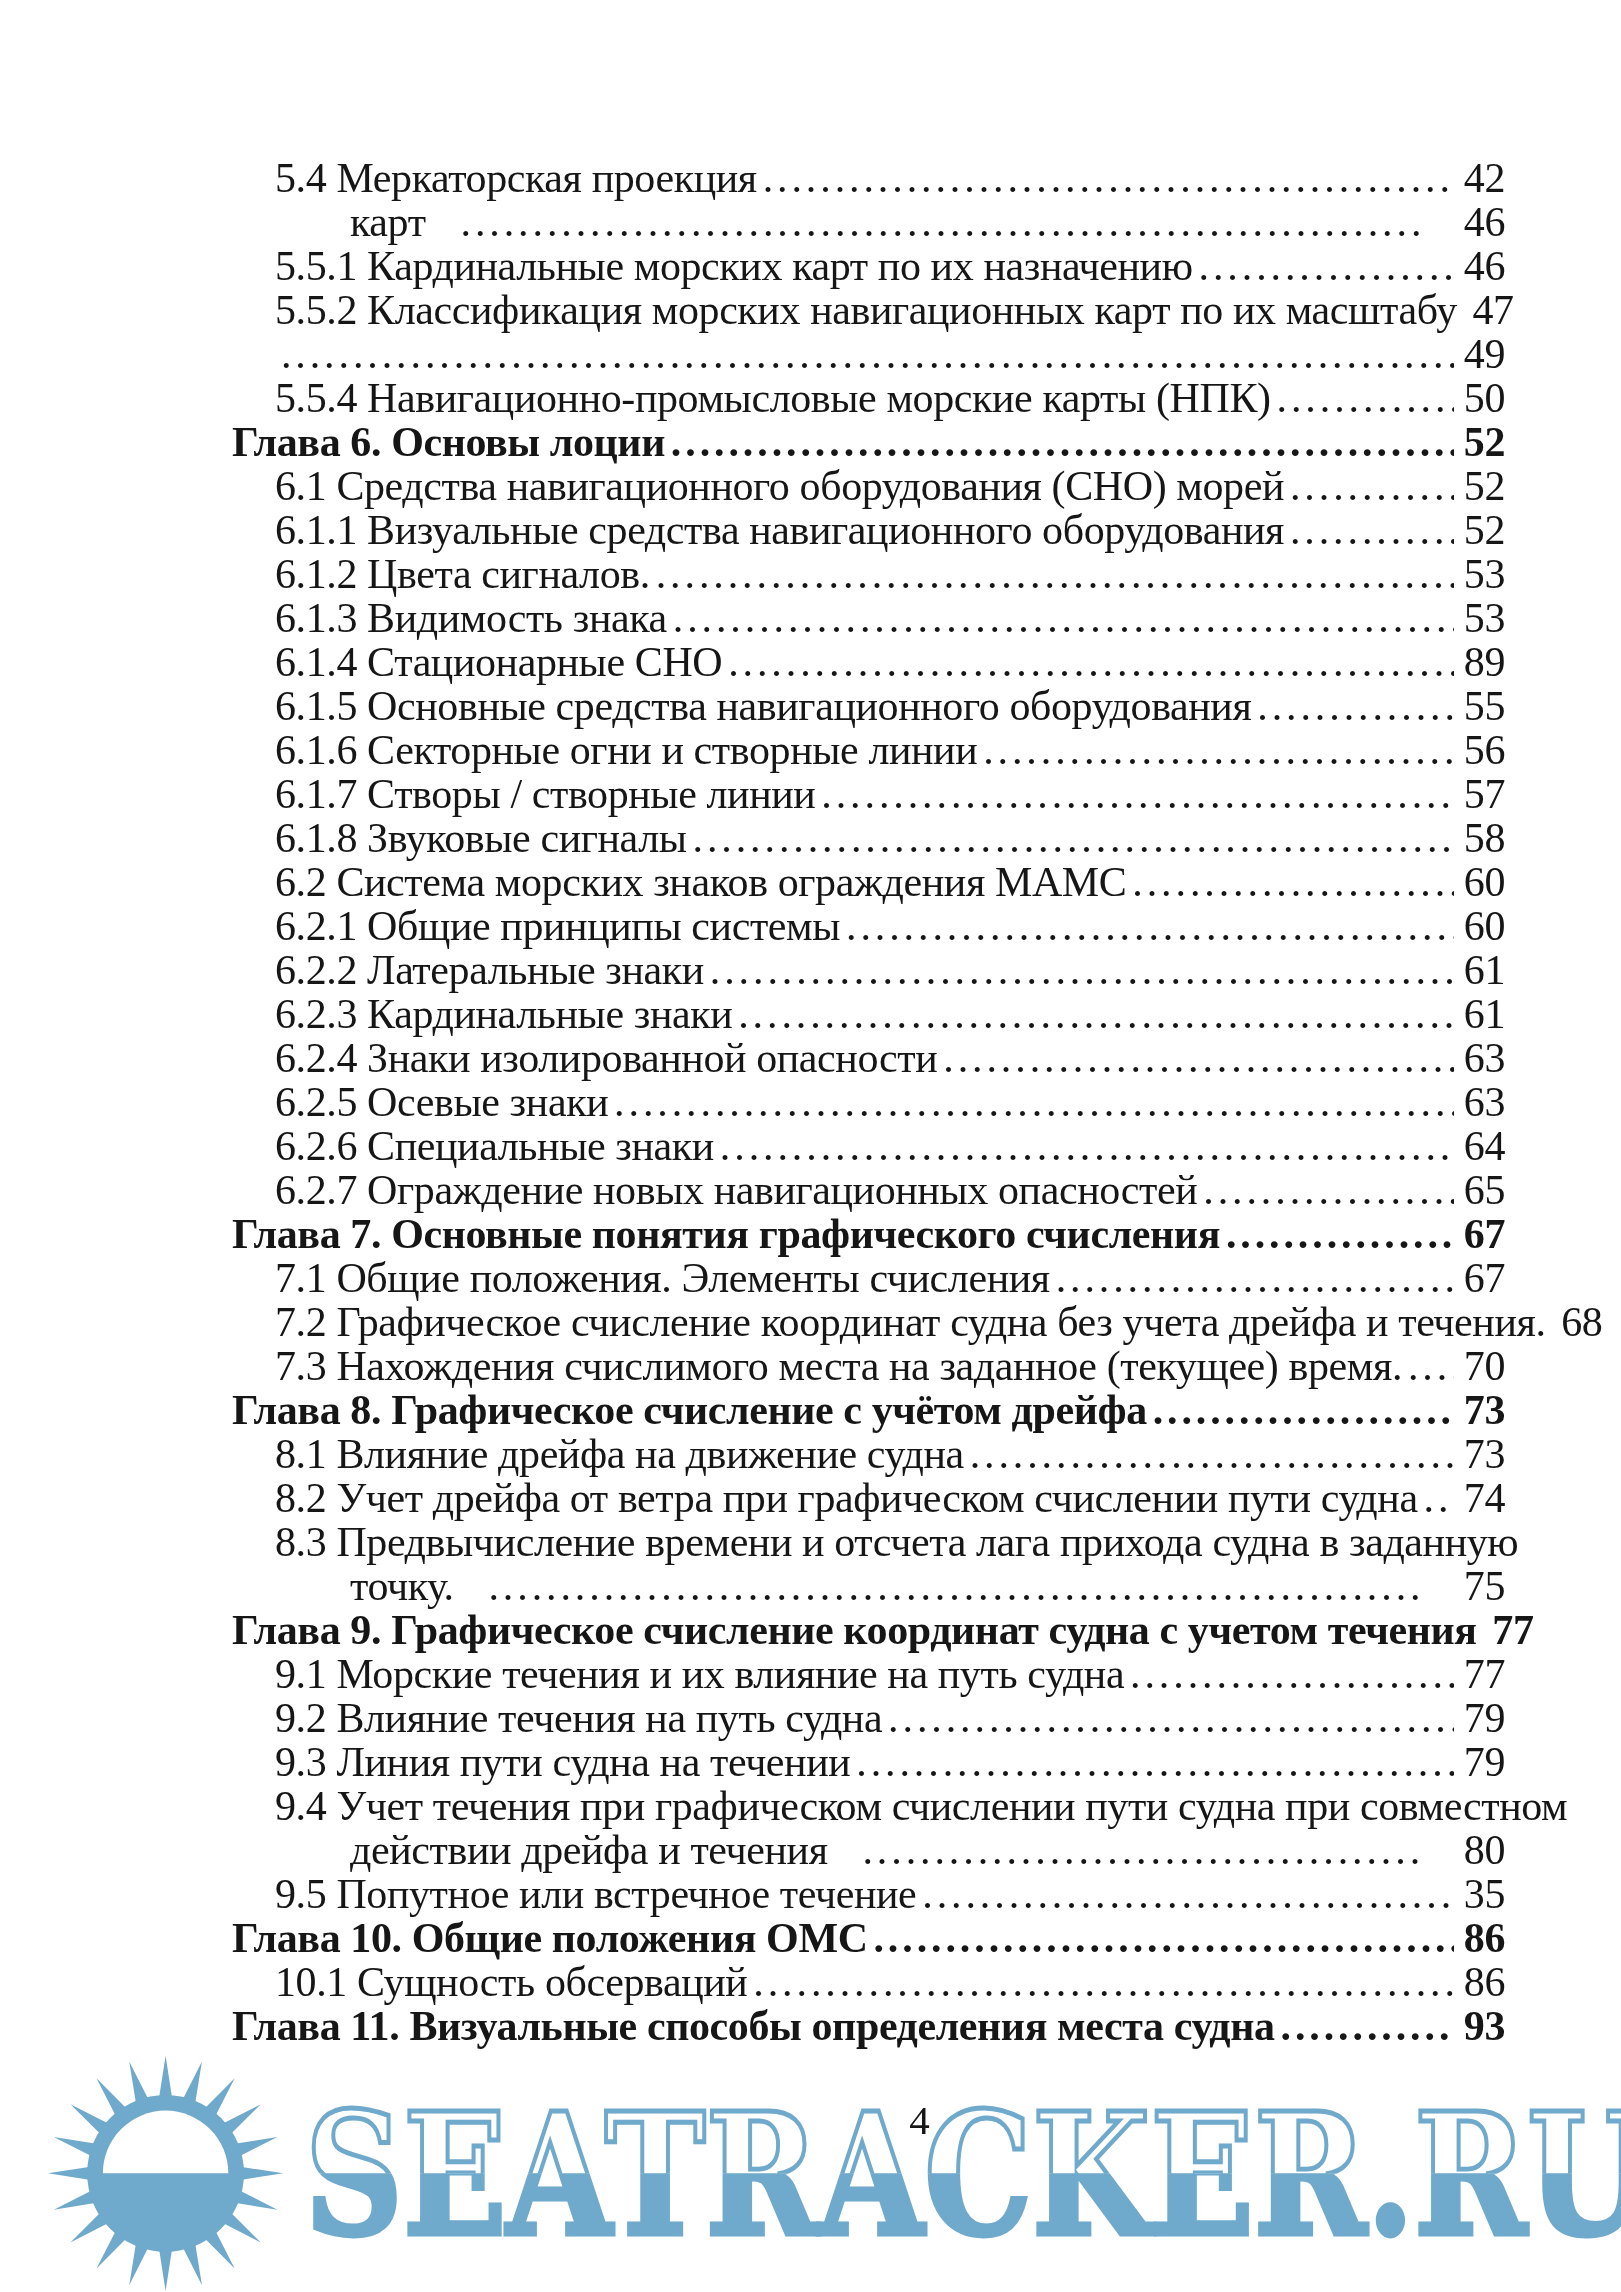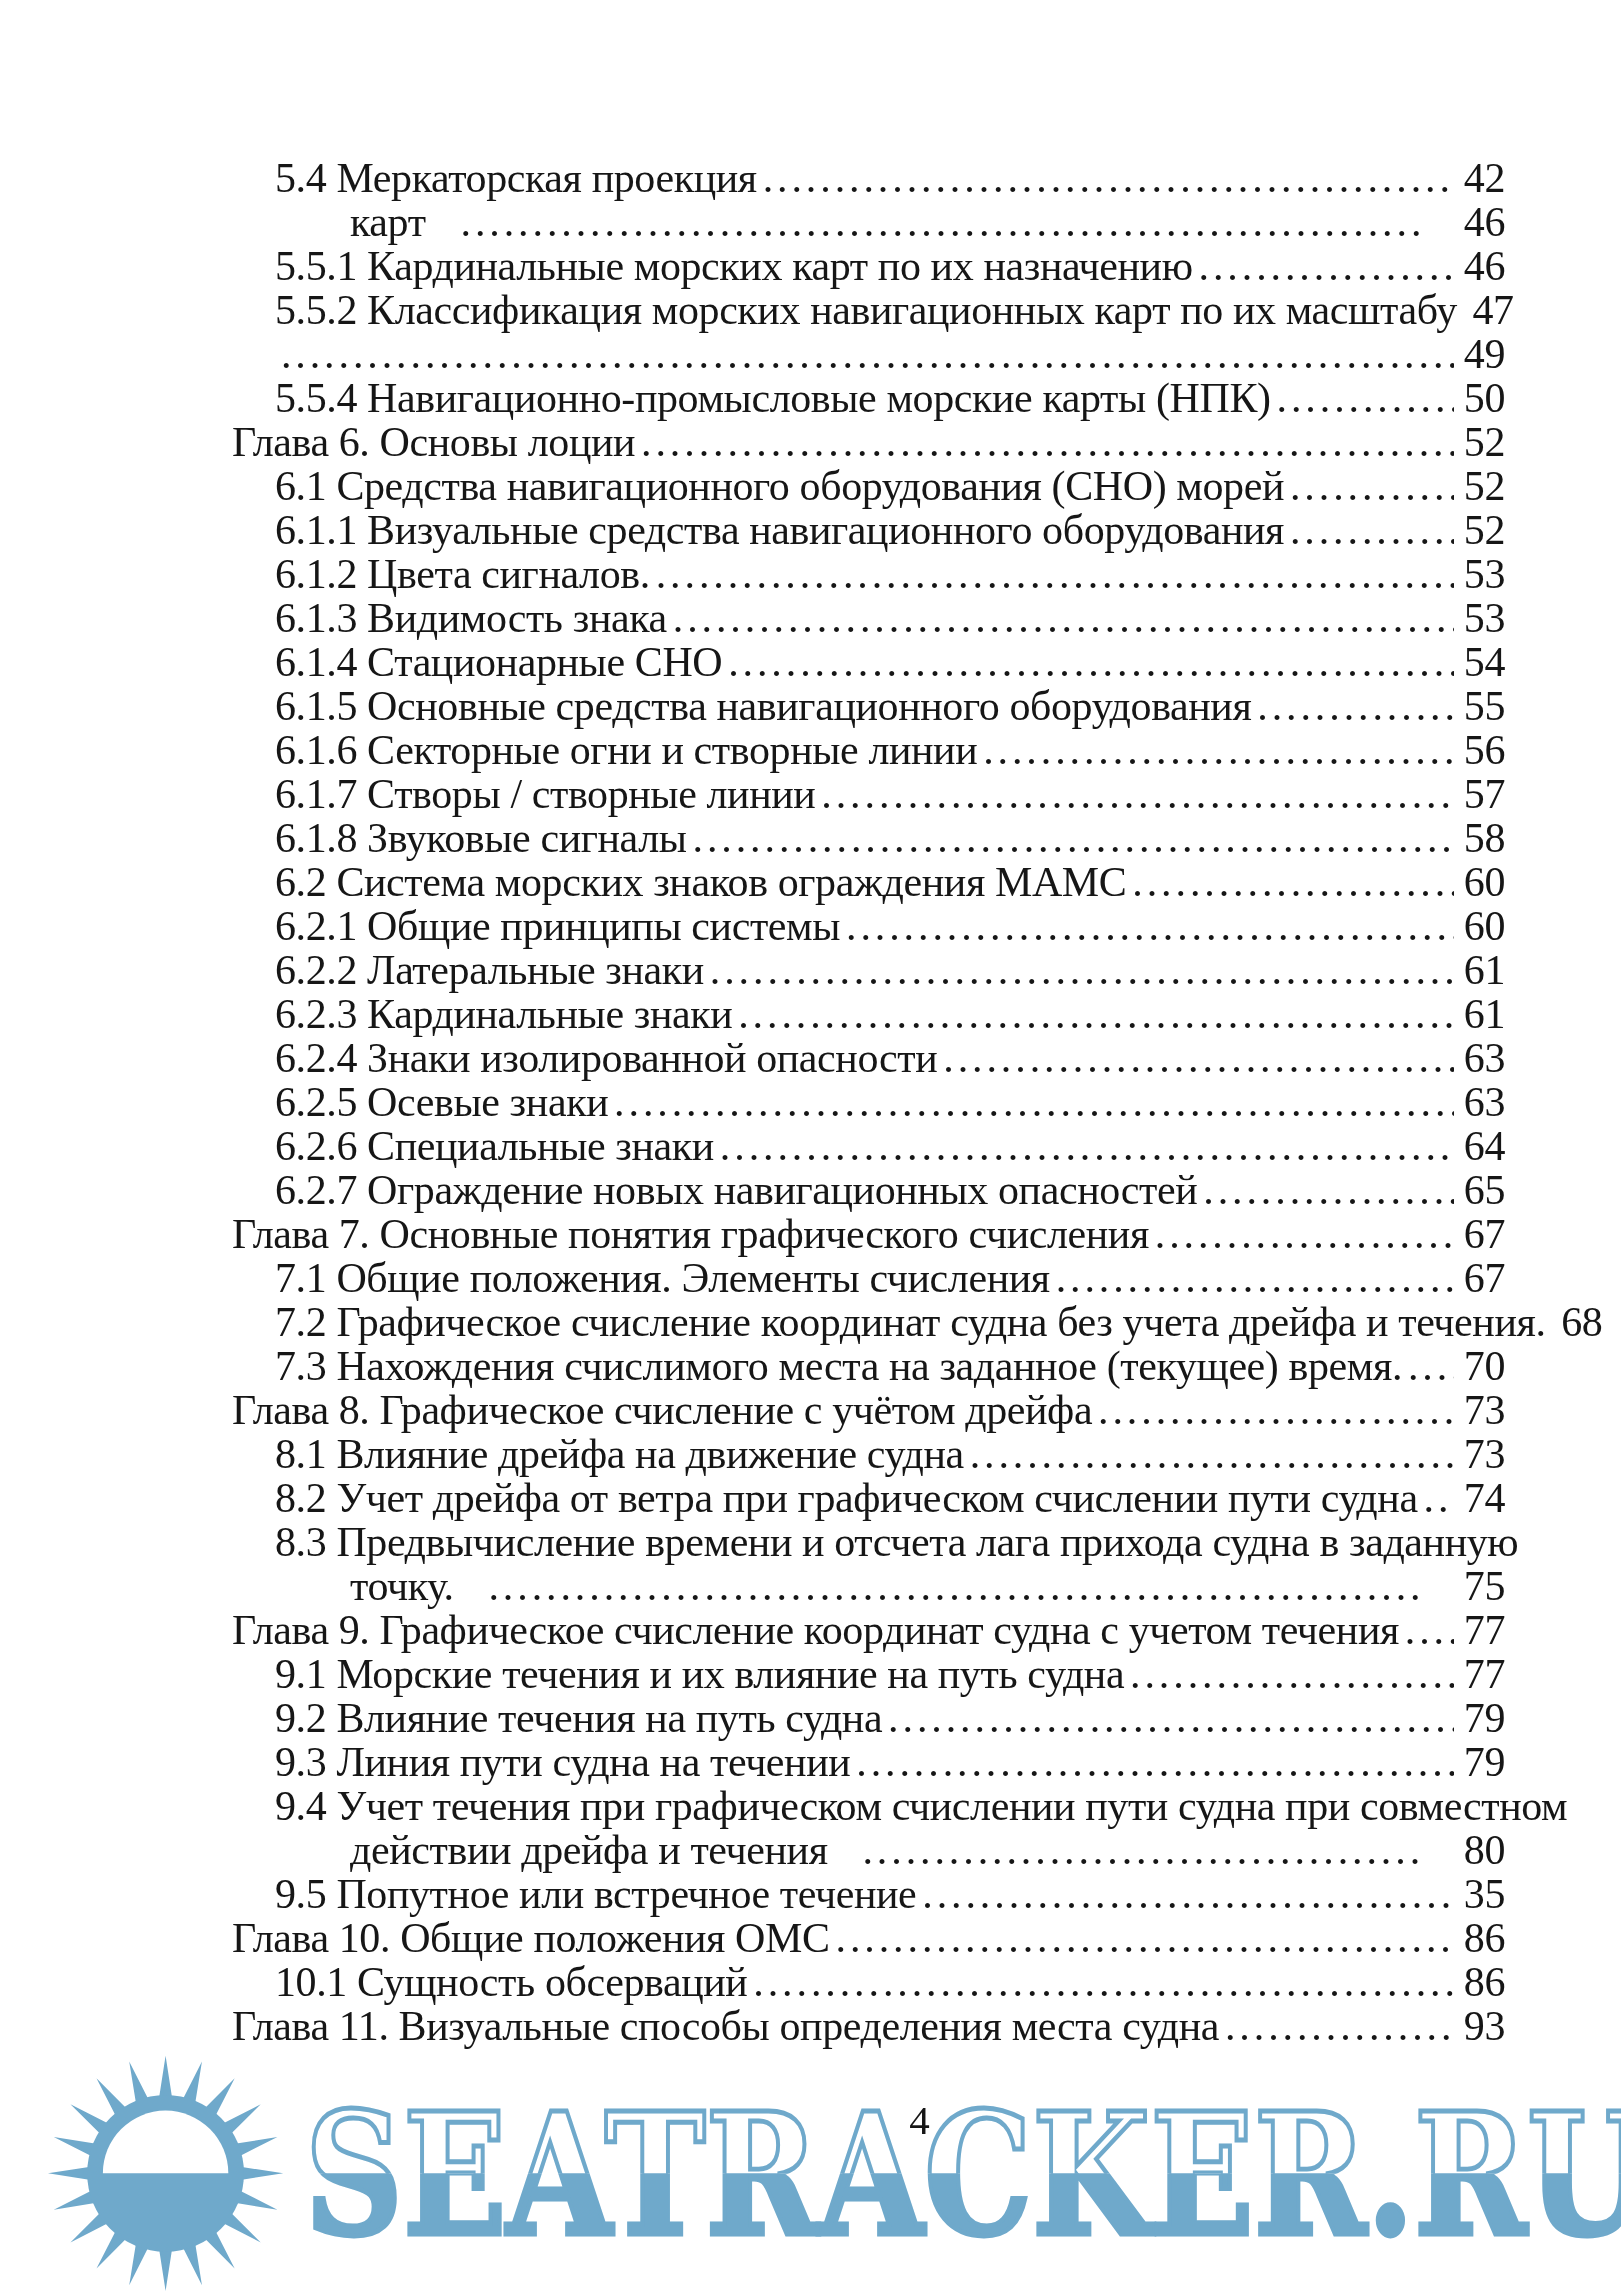--- a/index.html
+++ b/index.html
@@ -19,21 +19,21 @@
     font-size:42px;
     letter-spacing:-0.4px;
   }
   .toc-row{
     display:flex;
     align-items:flex-start;
     height:44px;
     line-height:44px;
     white-space:nowrap;
   }
-  .toc-row.chapter{padding-left:232px;}
+  .toc-row.chapter{padding-left:232px;font-weight:bold;}
   .toc-row.item{padding-left:275px;}
   .toc-row.cont{padding-left:350px;gap:29px;}
   .toc-row .t{flex:0 0 auto;}
   .toc-row .dots{
     flex:1 1 auto;
     min-width:0;
     overflow:hidden;
     white-space:nowrap;
     letter-spacing:3.9px;
     padding-left:5.9px;
@@ -143,21 +143,21 @@
       <span class="pg">53</span>
     </div>
     <div class="toc-row item">
       <span class="t">6.1.3 Видимость знака</span>
       <span class="dots">............................................................................................................................................................................................................................</span>
       <span class="pg">53</span>
     </div>
     <div class="toc-row item">
       <span class="t">6.1.4 Стационарные СНО</span>
       <span class="dots">............................................................................................................................................................................................................................</span>
-      <span class="pg">54</span>
+      <span class="pg">89</span>
     </div>
     <div class="toc-row item">
       <span class="t">6.1.5 Основные средства навигационного оборудования</span>
       <span class="dots">............................................................................................................................................................................................................................</span>
       <span class="pg">55</span>
     </div>
     <div class="toc-row item">
       <span class="t">6.1.6 Секторные огни и створные линии</span>
       <span class="dots">............................................................................................................................................................................................................................</span>
       <span class="pg">56</span>

